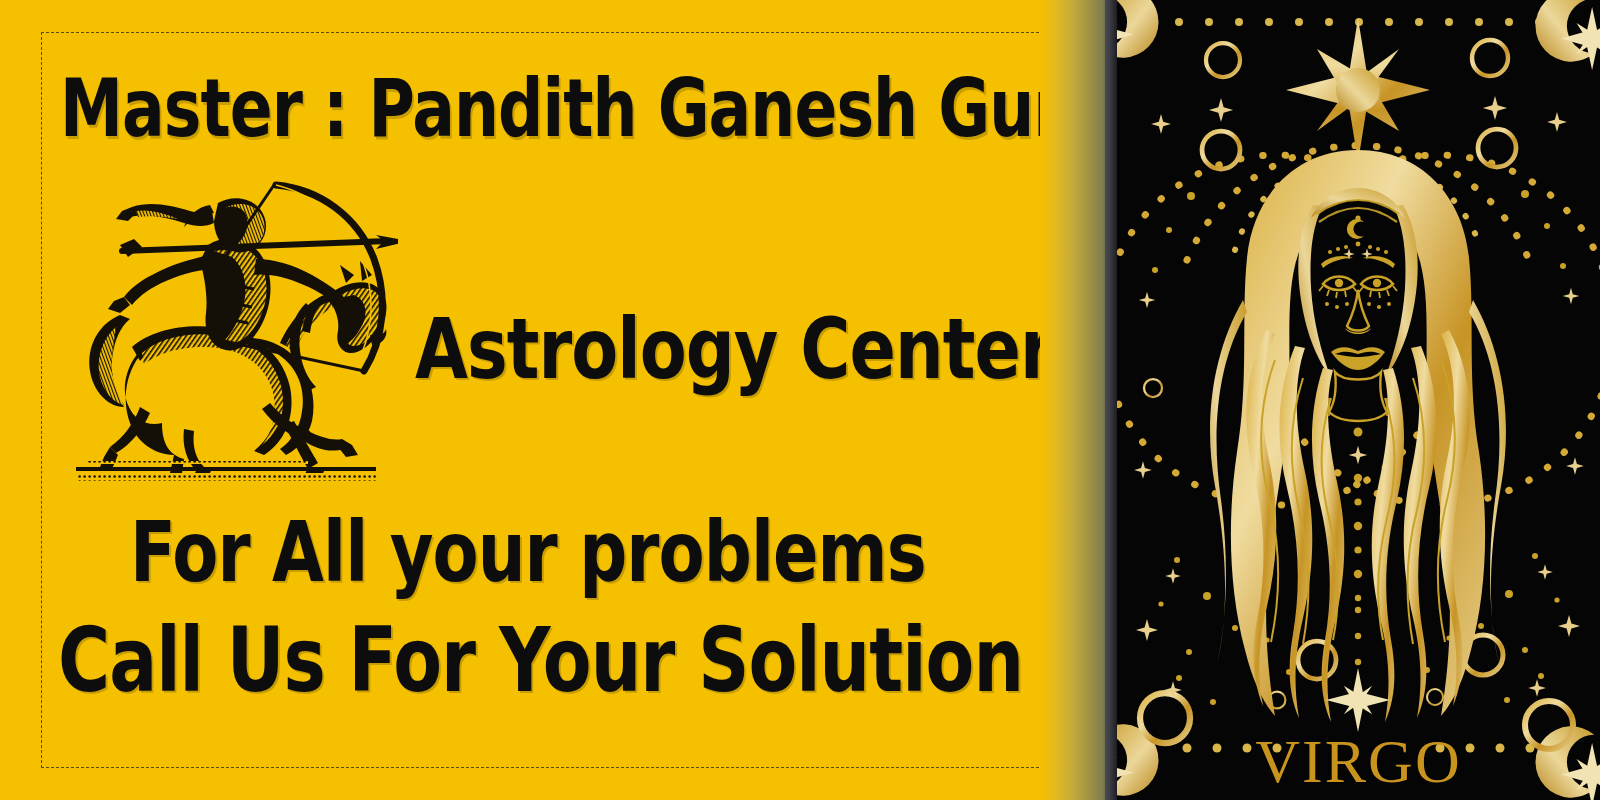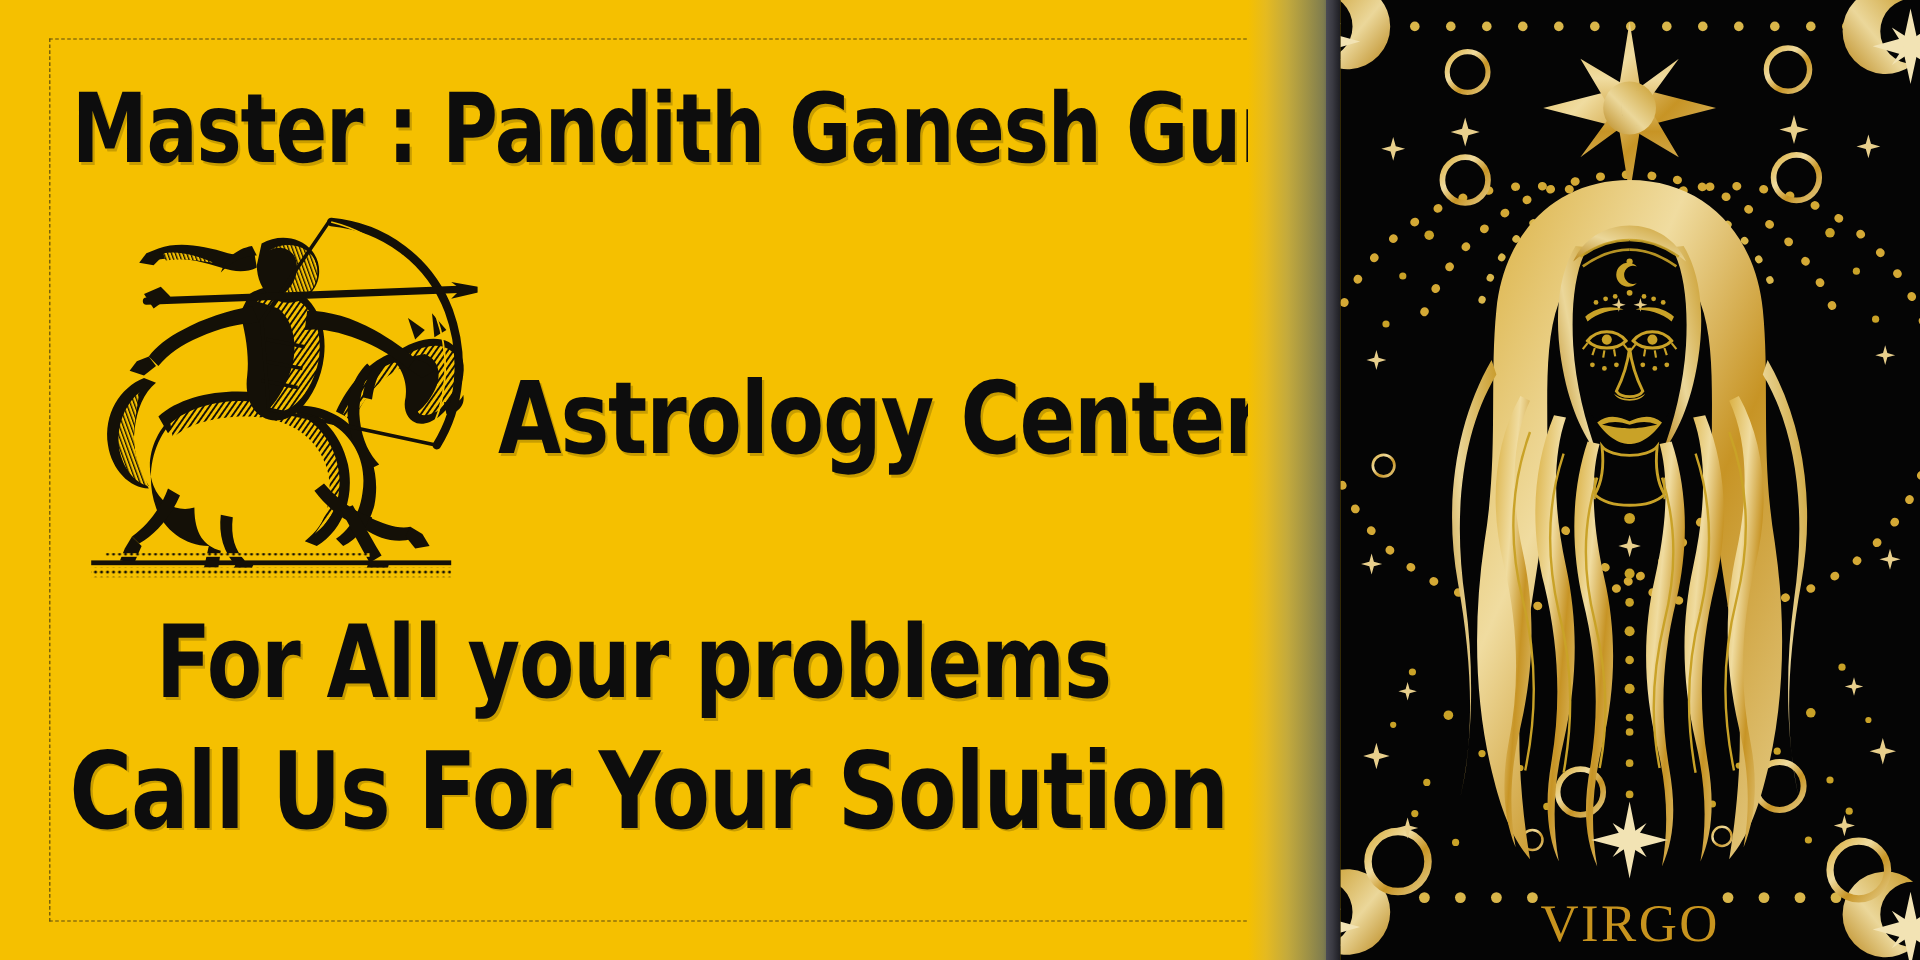--- a/index.html
+++ b/index.html
@@ -81,21 +81,21 @@
   
   .virgo-card{
     position:absolute;left:1117px;top:0;width:483px;height:800px;
     background:#050505;overflow:hidden;
   }
   #virgo-art{position:absolute;left:0;top:0;width:483px;height:800px;}
   .virgo-title{
     position:absolute;left:0;right:0;bottom:8px;
     text-align:center;
     font-family:"Liberation Serif", serif;
-    font-size:44px;
+    font-size:62px;
     letter-spacing:2px;
     color:#C8941E;
     line-height:1;
   }
 </style>
 </head>
 <body>
 
 <div id="banner">
 

